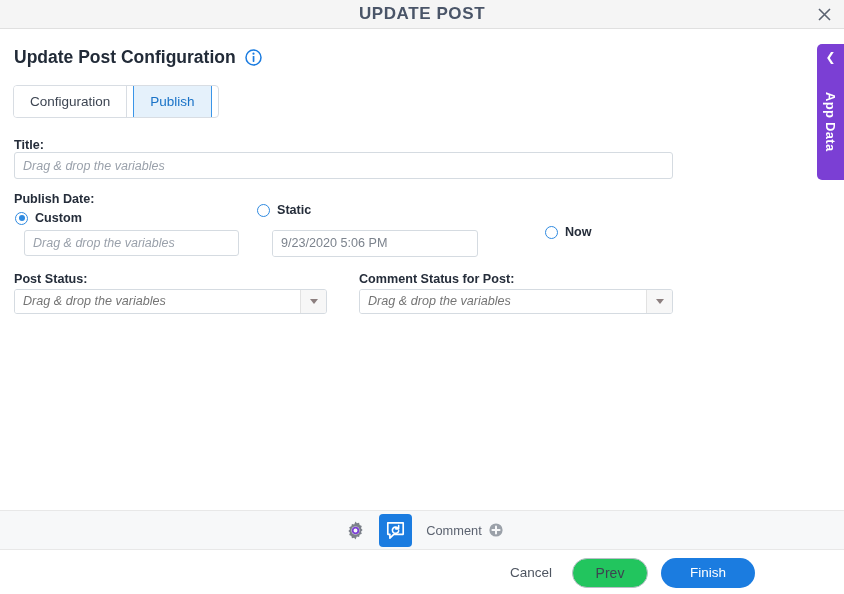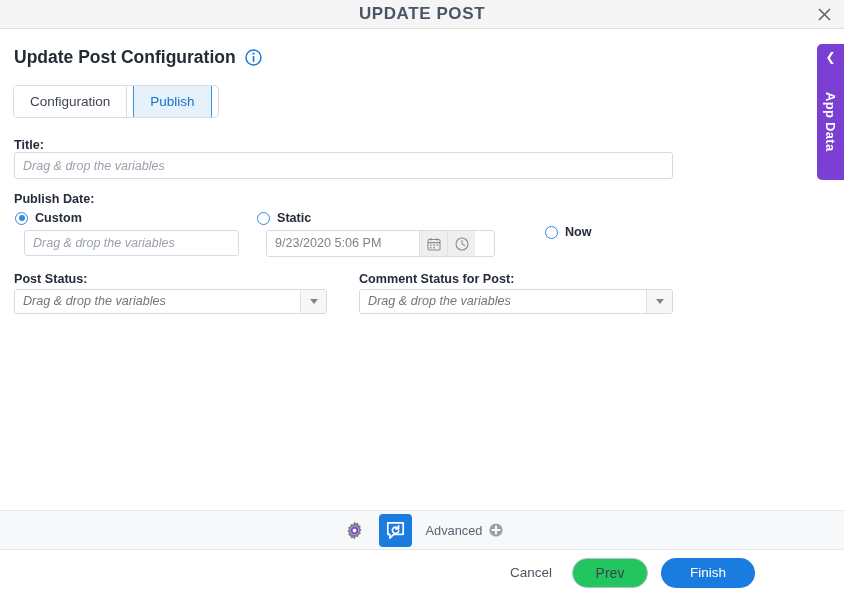--- a/index.html
+++ b/index.html
@@ -391,32 +391,32 @@
 
 <div class="form-label" style="top:138px; left:14px;">Title:</div>
 <input class="txt-input" style="top: 152px; left: 14px; width: 659px; height: 27px;" placeholder="Drag &amp; drop the variables">
 
 <div class="form-label" style="top:192px; left:14px;">Publish Date:</div>
 
 <div class="radio-item" style="top:211px; left:15px;">
   <span class="radio checked"></span>
   <span>Custom</span>
 </div>
-<div class="radio-item" style="top:211px; left:257px;align-items:flex-end;">
+<div class="radio-item" style="top:203px; left:257px;align-items:flex-end;">
   <span class="radio"></span>
   <span>Static</span>
 </div>
 <div class="radio-item" style="top:225px; left:545px;">
   <span class="radio"></span>
   <span>Now</span>
 </div>
 
 <input class="txt-input" style="top: 230px; left: 24px; width: 215px; height: 26px;" placeholder="Drag &amp; drop the variables">
 
-<div class="date-group" style="top:230px; left:266px; width:229px;">
+<div class="date-group" style="top:230px; left:272px; width:206px;flex-direction:column;">
   <input class="date-value" value="9/23/2020 5:06 PM" style="">
   <div class="date-btn">
     <svg width="14" height="14" viewBox="0 0 14 14">
       <rect x="1" y="2.5" width="12" height="10.5" rx="1" fill="none" stroke="#8b8b8b" stroke-width="1.1"></rect>
       <line x1="1" y1="5.6" x2="13" y2="5.6" stroke="#8b8b8b" stroke-width="1.1"></line>
       <line x1="4" y1="1" x2="4" y2="3.6" stroke="#8b8b8b" stroke-width="1.1"></line>
       <line x1="10" y1="1" x2="10" y2="3.6" stroke="#8b8b8b" stroke-width="1.1"></line>
       <rect x="3" y="7.4" width="1.5" height="1.5" fill="#8b8b8b"></rect>
       <rect x="6.3" y="7.4" width="1.5" height="1.5" fill="#8b8b8b"></rect>
       <rect x="9.6" y="7.4" width="1.5" height="1.5" fill="#8b8b8b"></rect>
@@ -462,21 +462,21 @@
     </svg>
   </div>
   <div class="tb-blue">
     <svg width="21" height="21" viewBox="0 0 24 24">
       <path d="M3.2 3.2 H20.8 V16.4 H10 L5.6 20.8 V16.4 H3.2 Z" fill="none" stroke="#ffffff" stroke-width="1.9" stroke-linejoin="round"></path>
       <path d="M15.1 9.8 A3.6 3.6 0 1 0 15.6 12.3" fill="none" stroke="#ffffff" stroke-width="1.8" stroke-linecap="round"></path>
       <path d="M15.6 6.4 L15.6 10.1 L12.2 10.1" fill="none" stroke="#ffffff" stroke-width="1.8" stroke-linecap="round" stroke-linejoin="round"></path>
     </svg>
   </div>
   <div class="tb-advanced">
-    <span>Advanced</span>
+    <span>Comment</span>
     <span class="tb-plus">
       <svg width="14" height="14" viewBox="0 0 14 14">
         <circle cx="7" cy="7" r="6.6" fill="#9ba1a9"></circle>
         <path d="M7 3.4 V10.6 M3.4 7 H10.6" stroke="#f7f8f9" stroke-width="2" stroke-linecap="round"></path>
       </svg>
     </span>
   </div>
 </div>
 
 <div class="footer">

